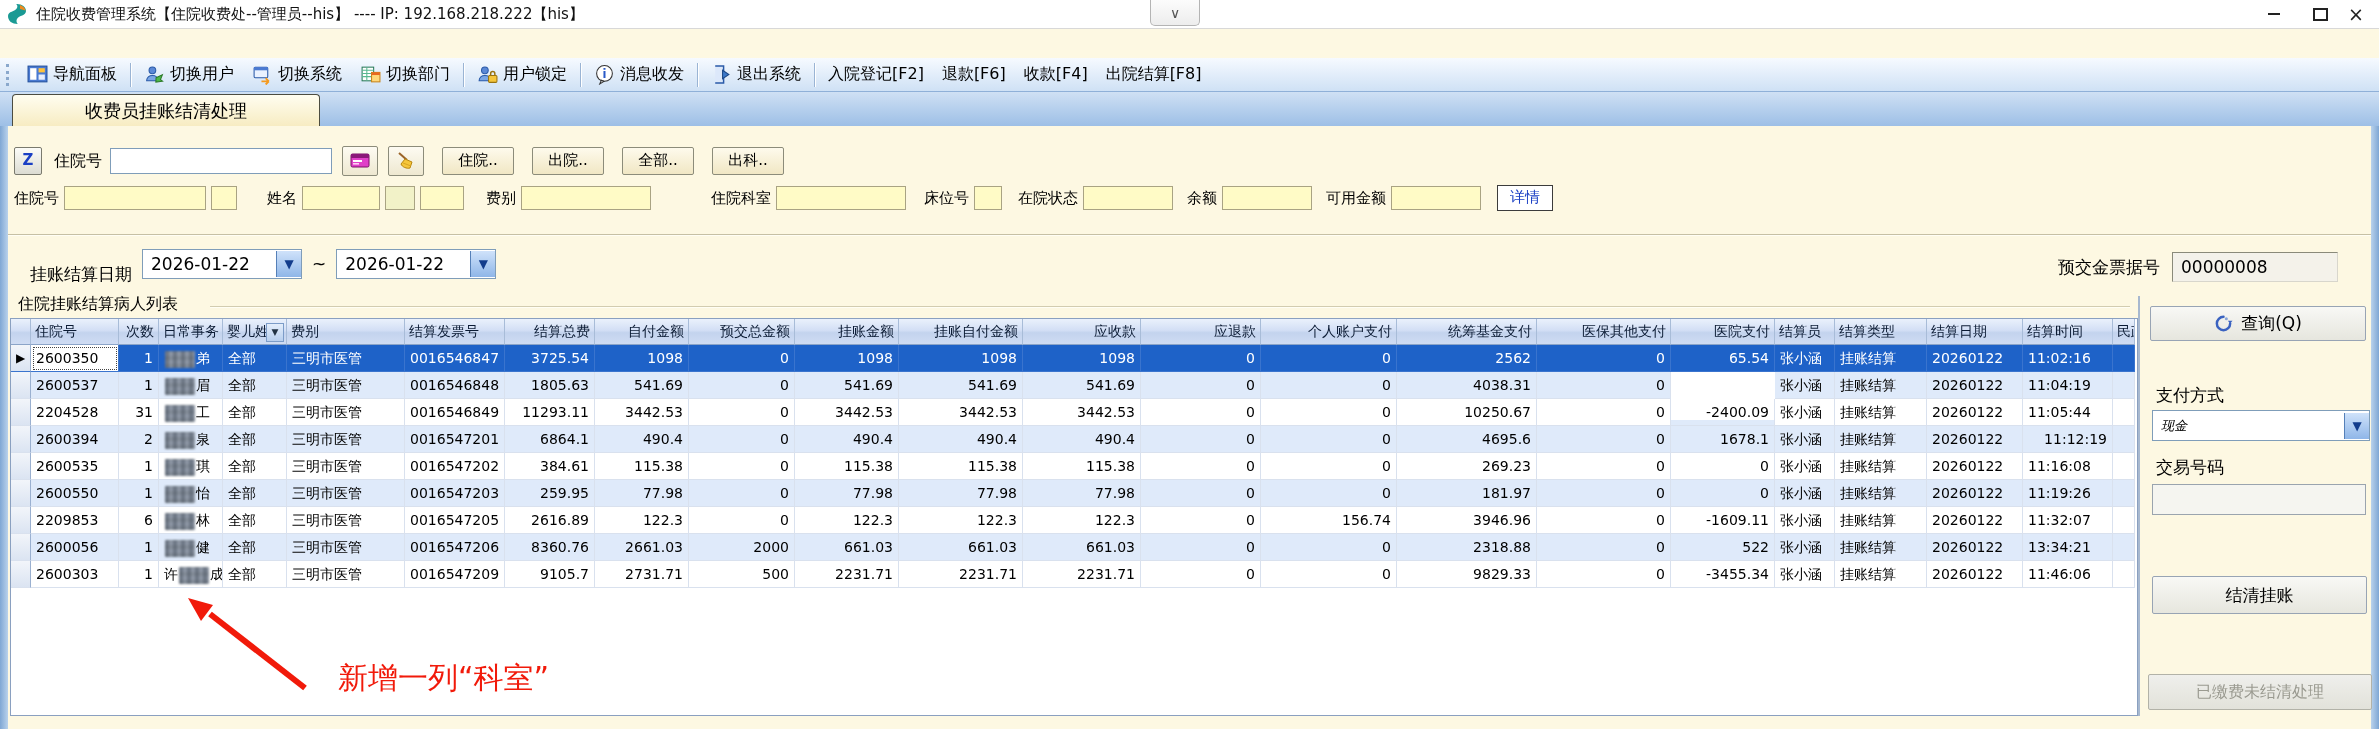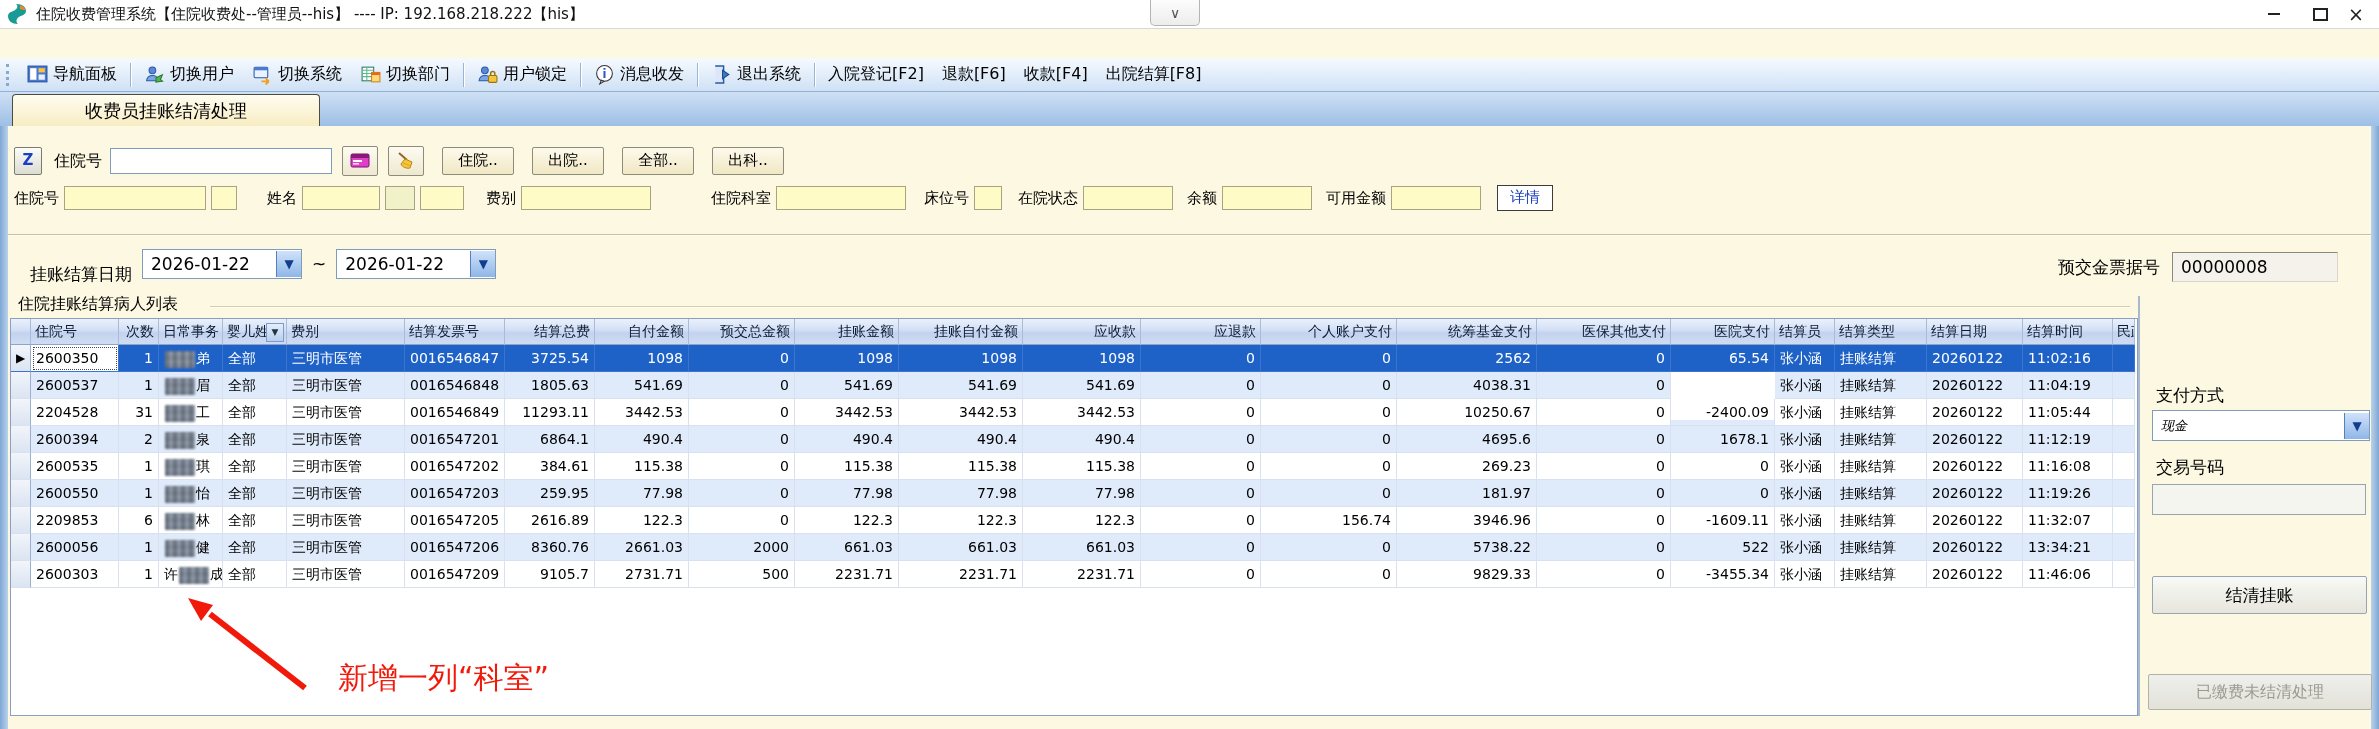--- a/index.html
+++ b/index.html
@@ -404,21 +404,21 @@
           <div class="g-c r" style="width: 124px;">490.4</div>
           <div class="g-c r" style="width: 118px;">490.4</div>
           <div class="g-c r" style="width: 120px;">0</div>
           <div class="g-c r" style="width: 136px;">0</div>
           <div class="g-c r" style="width: 140px;">4695.6</div>
           <div class="g-c r" style="width: 134px;">0</div>
           <div class="g-c r" style="width: 104px;">1678.1</div>
           <div class="g-c" style="width: 60px;">张小涵</div>
           <div class="g-c" style="width: 92px;">挂账结算</div>
           <div class="g-c" style="width: 96px;">20260122</div>
-          <div class="g-c" style="width: 90px;">11:12:19</div>
+          <div class="g-c" style="width: 90px; text-align: right;">11:12:19</div>
           <div class="g-c" style="width: 22px;"></div>
         </div>
         <div class="g-row">
           <div class="g-c gsel" style="width: 20px;"></div>
           <div class="g-c" style="width: 88px;">2600535</div>
           <div class="g-c r" style="width: 40px;">1</div>
           <div class="g-c" style="width: 64px;"><span class="nblur"></span>琪</div>
           <div class="g-c" style="width: 64px;">全部</div>
           <div class="g-c" style="width: 118px;">三明市医管</div>
           <div class="g-c" style="width: 100px;">0016547202</div>
@@ -498,21 +498,21 @@
           <div class="g-c" style="width: 118px;">三明市医管</div>
           <div class="g-c" style="width: 100px;">0016547206</div>
           <div class="g-c r" style="width: 90px;">8360.76</div>
           <div class="g-c r" style="width: 94px;">2661.03</div>
           <div class="g-c r" style="width: 106px;">2000</div>
           <div class="g-c r" style="width: 104px;">661.03</div>
           <div class="g-c r" style="width: 124px;">661.03</div>
           <div class="g-c r" style="width: 118px;">661.03</div>
           <div class="g-c r" style="width: 120px;">0</div>
           <div class="g-c r" style="width: 136px;">0</div>
-          <div class="g-c r" style="width: 140px;">5738.22</div>
+          <div class="g-c r" style="width: 140px;">2318.88</div>
           <div class="g-c r" style="width: 134px;">0</div>
           <div class="g-c r" style="width: 104px;">522</div>
           <div class="g-c" style="width: 60px;">张小涵</div>
           <div class="g-c" style="width: 92px;">挂账结算</div>
           <div class="g-c" style="width: 96px;">20260122</div>
           <div class="g-c" style="width: 90px;">13:34:21</div>
           <div class="g-c" style="width: 22px;"></div>
         </div>
         <div class="g-row">
           <div class="g-c gsel" style="width: 20px;"></div>
@@ -541,20 +541,28 @@
         </div>
       </div>
 
     <svg id="ann-arrow" width="170" height="130">
       <line x1="145" y1="108" x2="50" y2="34" stroke="#f11a0a" stroke-width="6"></line>
       <polygon points="28,18 53,25 41,41" fill="#f11a0a"></polygon>
     </svg>
     <div id="ann-text">新增一列“科室”</div>
 
     <div id="sidedivider"></div>
+    <div class="side-btn" id="query-btn">
+      <svg viewBox="0 0 20 20">
+          <path d="M10 3a7 7 0 1 0 7 7" fill="none" stroke="#3a62c0" stroke-width="2.6" stroke-linecap="round"></path>
+          <path d="M17 10l2.5-3h-5z" fill="#3a62c0"></path>
+          <circle cx="13" cy="5" r="1.6" fill="#8aa6d8"></circle>
+        </svg>
+      <span>查询(Q)</span>
+    </div>
     <div class="side-label" id="pay-label">支付方式</div>
     <div id="pay-combo">
       <div id="pay-value">现金</div>
       <div class="cmbbtn">▼</div>
     </div>
     <div class="side-label" id="txn-label">交易号码</div>
     <div id="txn-input"></div>
     <div class="side-btn" id="paid-btn">已缴费未结清处理</div>
     <div class="side-btn" id="settle-btn">结清挂账</div>
   </div>

